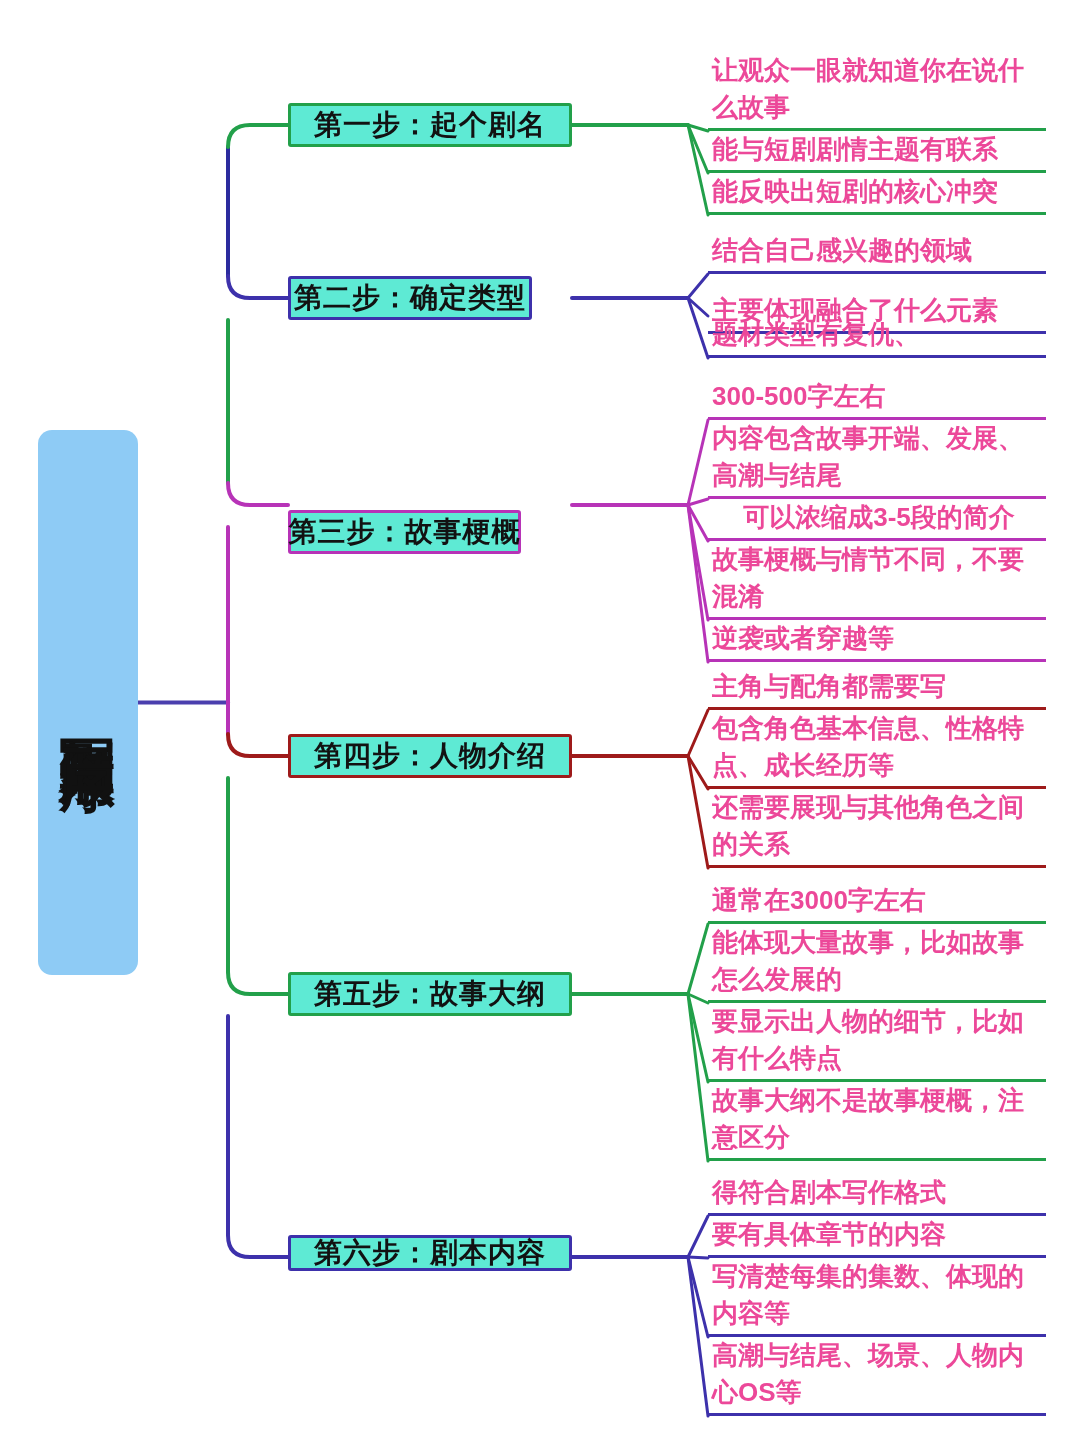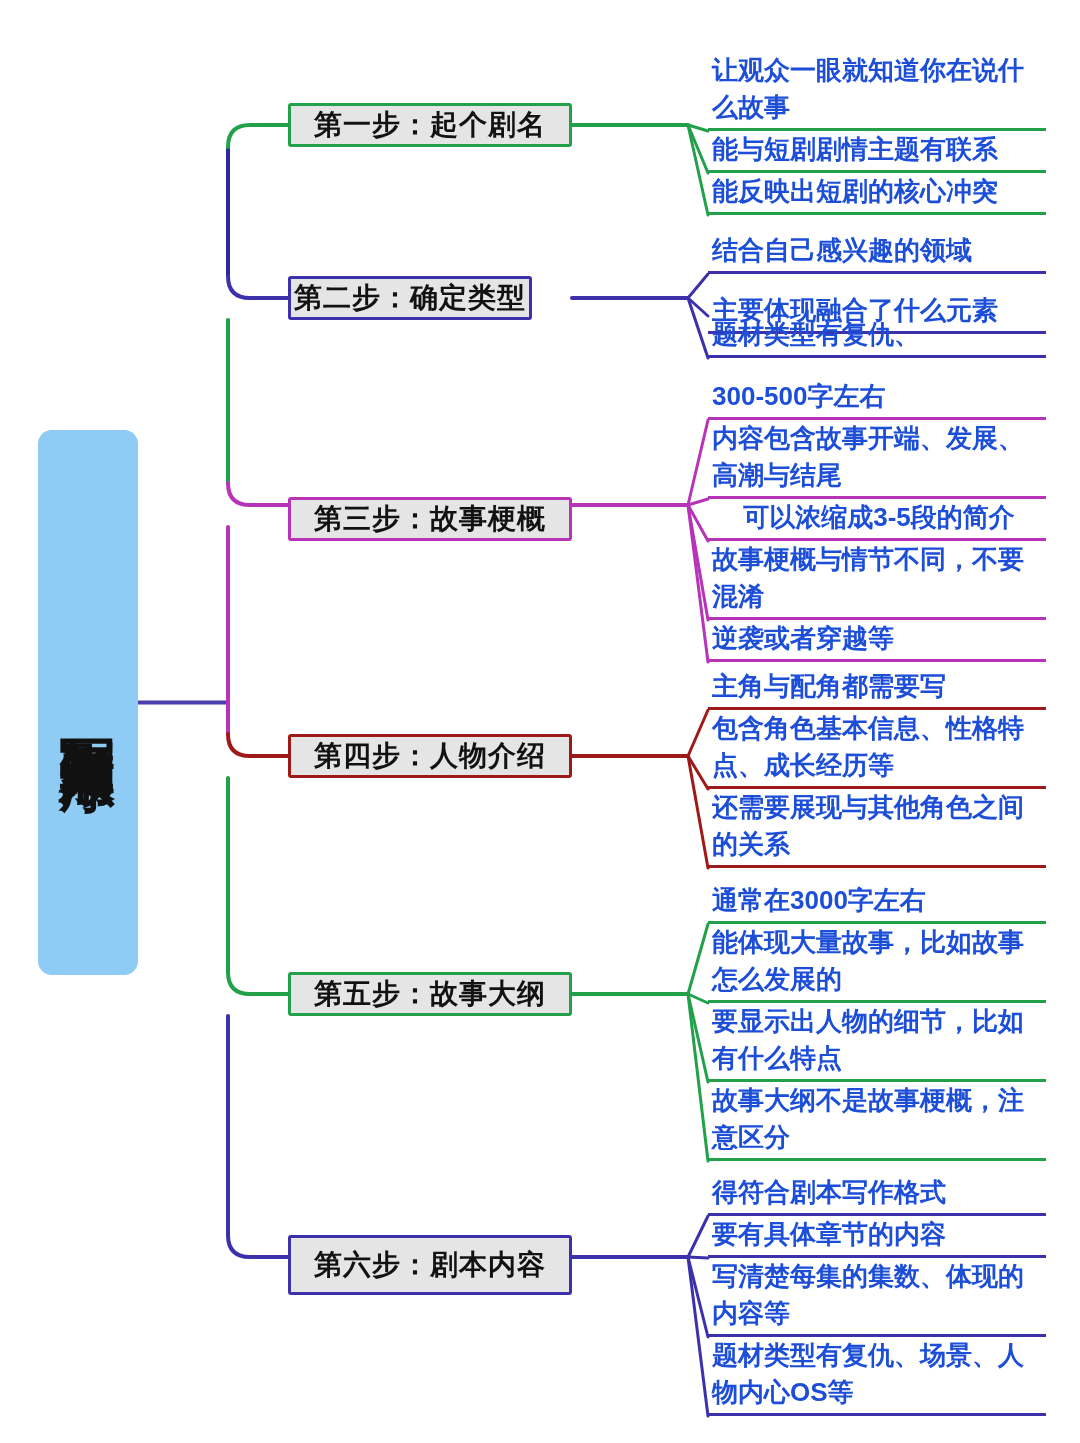--- a/index.html
+++ b/index.html
@@ -23,21 +23,21 @@
     line-height:1.02;
     letter-spacing:2px;
     color:#111111;
     white-space:nowrap;
   }
 
   
   .step-node{
     position:absolute;
     box-sizing:border-box;
-    background:#e5e5e5;
+    background:#5eead4;
     border:3px solid #333;
     border-radius:3px;
     display:flex;align-items:center;justify-content:center;
     white-space:nowrap;
   }
   .step-label{
     font-weight:700;
     font-size:28px;
     letter-spacing:1px;
     color:#121212;
@@ -47,21 +47,21 @@
   .leaf{
     position:absolute;
     box-sizing:border-box;
     border-bottom:3px solid #333;
     padding:0 0 2px 4px;
   }
   .leaf-text{
     font-weight:700;
     font-size:26px;
     line-height:37px;
-    color:#1d4ed8;
+    color:#ec4899;
     display:block;
     white-space:pre-wrap;
     word-break:break-all;
   }
 </style>
 </head>
 <body>
 
 <div id="stage">
   <svg id="wires" viewBox="0 0 1080 1443" xmlns="http://www.w3.org/2000/svg">
@@ -127,21 +127,21 @@
       </div>
       <div class="leaf" style="left: 708px; top: 232px; width: 338px; border-bottom-color: rgb(61, 49, 171);">
         <span class="leaf-text">结合自己感兴趣的领域</span>
       </div>
       <div class="leaf" style="left: 708px; top: 292px; width: 338px; border-bottom-color: rgb(61, 49, 171);">
         <span class="leaf-text">主要体现融合了什么元素</span>
       </div>
       <div class="leaf" style="left: 708px; top: 316px; width: 338px; border-bottom-color: rgb(61, 49, 171);">
         <span class="leaf-text">题材类型有复仇、</span>
       </div>
-      <div class="step-node" style="left: 288px; top: 497px; width: 284px; height: 44px; border-color: rgb(183, 51, 183);">
+      <div class="step-node" style="left: 288px; top: 510px; width: 233px; height: 44px; border-color: rgb(183, 51, 183);">
         <span class="step-label">第三步：故事梗概</span>
       </div>
       <div class="leaf" style="left: 708px; top: 378px; width: 338px; border-bottom-color: rgb(183, 51, 183);">
         <span class="leaf-text">300-500字左右</span>
       </div>
       <div class="leaf" style="left: 708px; top: 420px; width: 338px; border-bottom-color: rgb(183, 51, 183);">
         <span class="leaf-text">内容包含故事开端、发展、高潮与结尾</span>
       </div>
       <div class="leaf" style="left: 708px; top: 499px; width: 338px; border-bottom-color: rgb(183, 51, 183); text-align: center;">
         <span class="leaf-text">可以浓缩成3-5段的简介</span>
@@ -172,29 +172,29 @@
       </div>
       <div class="leaf" style="left: 708px; top: 924px; width: 338px; border-bottom-color: rgb(34, 160, 74);">
         <span class="leaf-text">能体现大量故事，比如故事怎么发展的</span>
       </div>
       <div class="leaf" style="left: 708px; top: 1003px; width: 338px; border-bottom-color: rgb(34, 160, 74);">
         <span class="leaf-text">要显示出人物的细节，比如有什么特点</span>
       </div>
       <div class="leaf" style="left: 708px; top: 1082px; width: 338px; border-bottom-color: rgb(34, 160, 74);">
         <span class="leaf-text">故事大纲不是故事梗概，注意区分</span>
       </div>
-      <div class="step-node" style="left: 288px; top: 1235px; width: 284px; height: 60px; border-color: rgb(61, 49, 171);">
+      <div class="step-node" style="left: 288px; top: 1235px; width: 284px; height: 36px; border-color: rgb(61, 49, 171);">
         <span class="step-label">第六步：剧本内容</span>
       </div>
       <div class="leaf" style="left: 708px; top: 1174px; width: 338px; border-bottom-color: rgb(61, 49, 171);">
         <span class="leaf-text">得符合剧本写作格式</span>
       </div>
       <div class="leaf" style="left: 708px; top: 1216px; width: 338px; border-bottom-color: rgb(61, 49, 171);">
         <span class="leaf-text">要有具体章节的内容</span>
       </div>
       <div class="leaf" style="left: 708px; top: 1258px; width: 338px; border-bottom-color: rgb(61, 49, 171);">
         <span class="leaf-text">写清楚每集的集数、体现的内容等</span>
       </div>
       <div class="leaf" style="left: 708px; top: 1337px; width: 338px; border-bottom-color: rgb(61, 49, 171);">
-        <span class="leaf-text">题材类型有复仇、场景、人物内心OS等</span>
+        <span class="leaf-text">高潮与结尾、场景、人物内心OS等</span>
       </div>
     </div>
 </div>
 
 </body></html>

